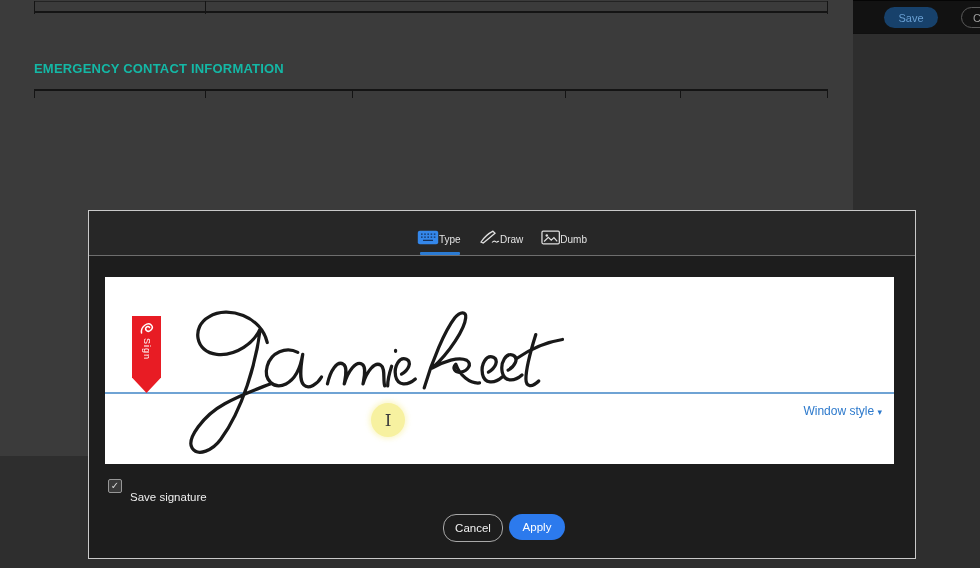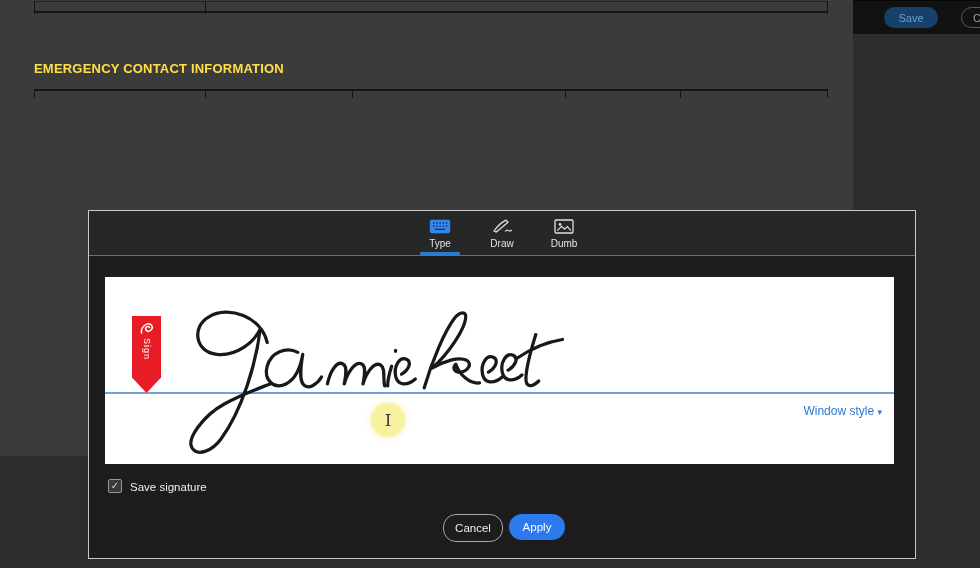--- a/index.html
+++ b/index.html
@@ -17,44 +17,44 @@
   .tabbar .tab{position:absolute;top:5px;font-size:10.5px;color:#5c5c5c;white-space:nowrap;}
   .toolbar{left:0;top:47;width:980px;height:33px;background:#101010;border-top:1px solid #050505;}
   .fillbar{left:0;top:80;width:980px;height:32px;background:#121212;border-top:1px solid #050505;}
   .dimtxt{color:#6b6b6b;font-size:12px;}
   .pill{border-radius:11px;font-size:11px;display:flex;align-items:center;justify-content:center;box-sizing:border-box;}
 
   
   .rail{left:0;top:112;width:26px;height:456px;background:#090909;border-right:1px solid #1c1c1c;}
   .page{left:88;top:112;width:853px;height:456px;background:#3b3b3b;}
   .tline{position:absolute;background:#141414;}
-  .heading{position:absolute;font-size:13px;font-weight:700;color:#fde047;letter-spacing:.2px;}
+  .heading{position:absolute;font-size:13px;font-weight:700;color:#14b8a6;letter-spacing:.2px;}
 
   
   .dialog{left:88px;top:210px;width:826px;height:347px;background:#1d1d1d;
           border:1px solid #c9c9c9;}
   .dlg-header{position:absolute;left:0;top:0;width:100%;height:45px;background:#272727;
               border-bottom:1px solid #6e6e6e;display:flex;justify-content:center;gap:16px;box-sizing:border-box;}
-  .dlg-tab{position:relative;width:46px;display:flex;flex-direction:column;align-items:center;padding-top:8px;cursor:pointer;}
+  .dlg-tab{position:relative;width:46px;display:flex;flex-direction:row;align-items:center;padding-top:8px;cursor:pointer;}
   .dlg-tab .lbl{margin-top:4px;font-size:10px;color:#e3e3e3;}
   .dlg-tab.active::after{content:"";position:absolute;bottom:0;left:50%;transform:translateX(-50%);
                          width:40px;height:3px;background:#2b7bd3;border-radius:1px;}
   .sigbox{position:absolute;left:16px;top:66px;width:789px;height:187px;background:#ffffff;}
   .baseline{position:absolute;left:0;top:115px;width:789px;height:2px;background:#6fa3d4;}
   .flag{position:absolute;left:27px;top:39px;width:29px;height:77px;background:#e81c24;
         clip-path:polygon(0 0,100% 0,100% 80%,50% 100%,0 80%);display:flex;flex-direction:column;align-items:center;}
   .flag .flaglbl{writing-mode:vertical-rl;color:#ffffff;font-size:9px;letter-spacing:1px;margin-top:2px;}
   .changestyle{position:absolute;right:12px;top:127px;font-size:12px;color:#2c79cc;cursor:pointer;}
   .cursorhalo{position:absolute;left:266px;top:126px;width:34px;height:34px;border-radius:50%;
               background:#f7f1a0;box-shadow:0 0 5px 2px rgba(247,241,160,.55);
               display:flex;align-items:center;justify-content:center;
               font-family:"DejaVu Serif",serif;font-size:17px;color:#3c3c3c;}
   .checkbox{position:absolute;left:19px;top:268px;width:12px;height:12px;background:#3a3a3a;
             border:1px solid #979797;border-radius:2px;color:#d9d9d9;font-size:10px;line-height:11px;text-align:center;}
-  .savelbl{position:absolute;left:41px;top:270px;font-size:11.5px;color:#ededed;}
+  .savelbl{position:absolute;left:41px;top:280px;font-size:11.5px;color:#ededed;}
   .btn-cancel{position:absolute;left:354px;top:303px;width:58px;height:26px;border-radius:13px;
               border:1px solid #a8a8a8;color:#f1f1f1;background:transparent;font-size:11.5px;}
   .btn-apply{position:absolute;left:420px;top:303px;width:56px;height:26px;border-radius:13px;
              background:#2c7aed;color:#ffffff;font-size:11.5px;border:none;}
   .btn-cancel,.btn-apply{display:flex;align-items:center;justify-content:center;cursor:pointer;text-align:right;}
 </style>
 </head>
 <body>
 
 <div class="screen">

